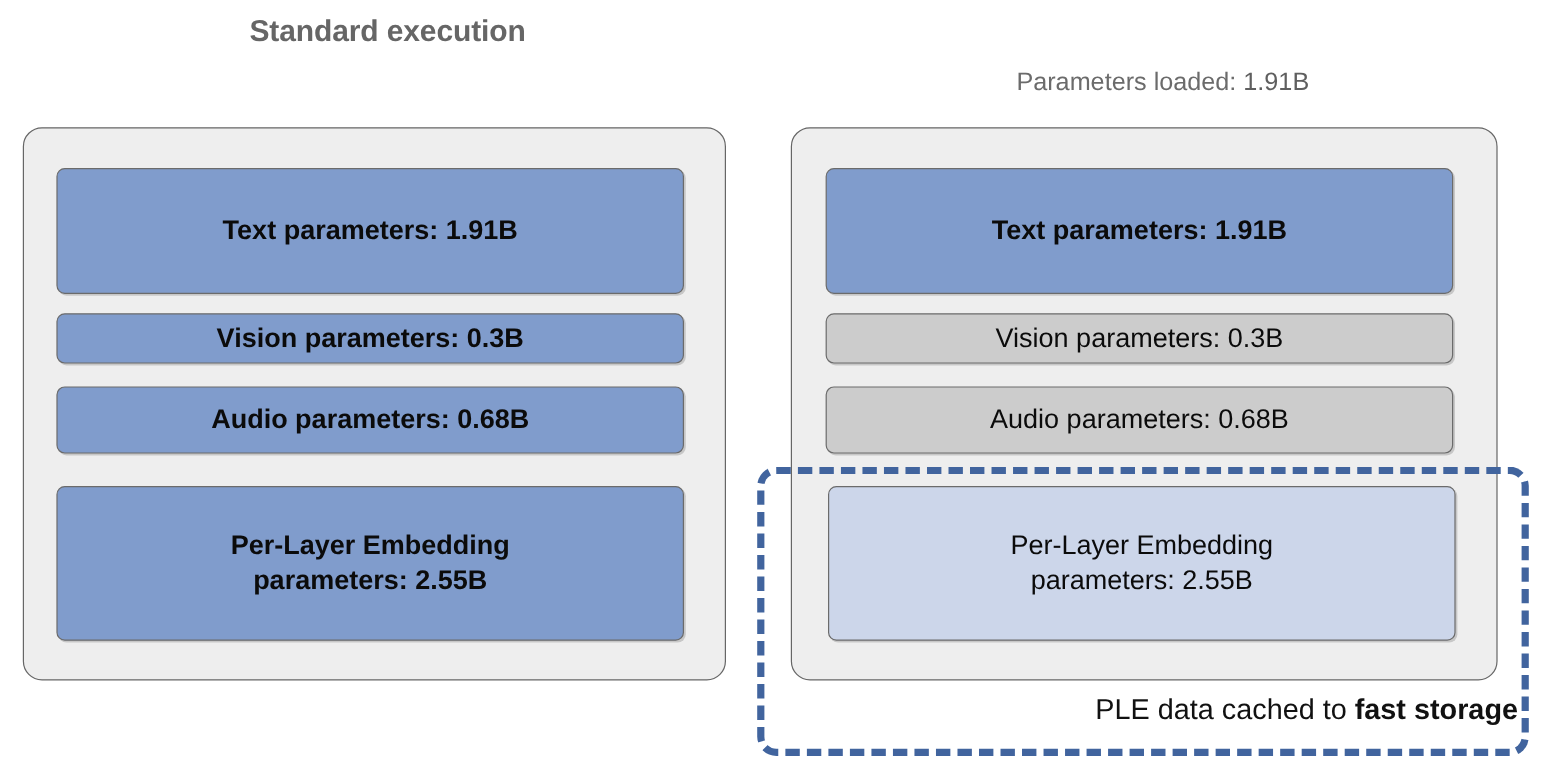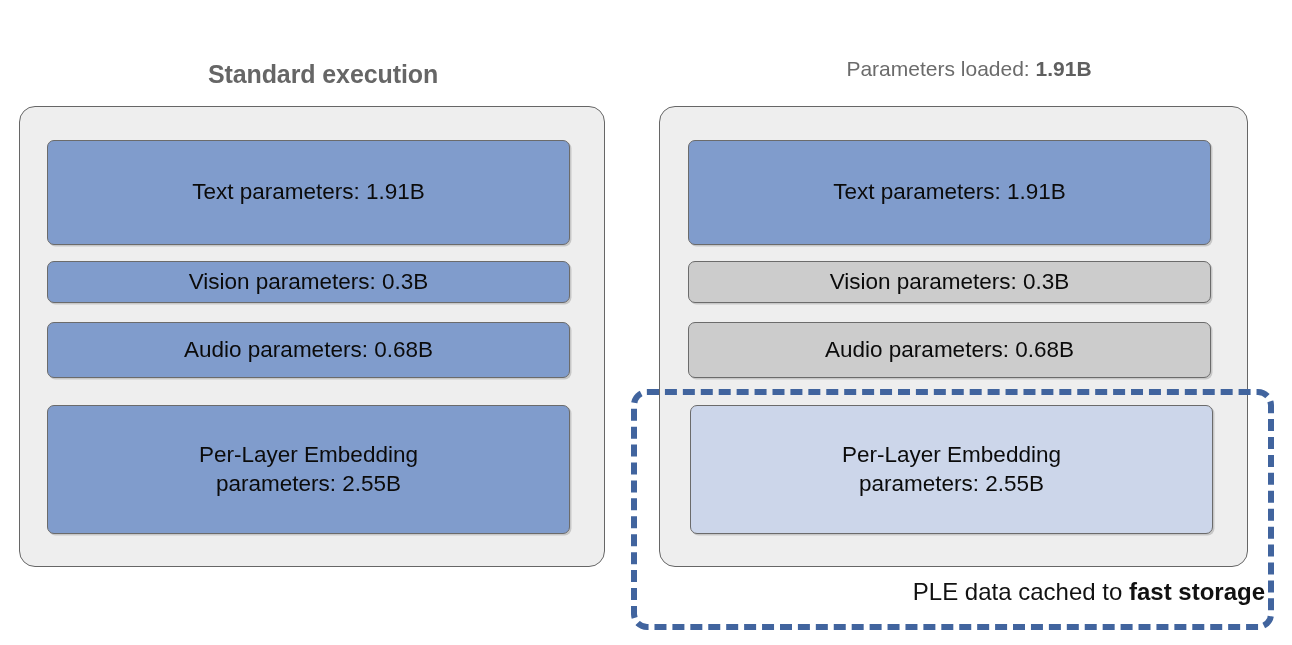--- a/index.html
+++ b/index.html
@@ -35,34 +35,33 @@
     position: absolute;
     left: 0;
     right: 0;
     top: 12px;
     text-align: center;
     font-size: 25px;
     font-weight: bold;
     color: #666666;
     letter-spacing: -0.1px;
     white-space: nowrap;
-    margin-top: 48px;
   }
   .col-subtitle {
     position: absolute;
     left: 0;
     right: 0;
     top: 57px;
     text-align: center;
     font-size: 21px;
     font-weight: normal;
     color: #6b6b6b;
     white-space: nowrap;
   }
-  .col-subtitle b { font-weight: bold; color: #5f5f5f; }
+  .col-subtitle b { font-weight: normal; color: #5f5f5f; }
 
   
   .panel {
     position: absolute;
     background: #eeeeee;
     border: 1.6px solid #666666;
     border-radius: 16px;
     box-sizing: border-box;
   }
   .panel.left-panel  { left: 19px;  top: 106px; width: 586px; height: 461px; }
@@ -76,21 +75,21 @@
     border-radius: 7px;
     display: flex;
     align-items: center;
     justify-content: center;
     text-align: center;
     font-size: 22.5px;
     line-height: 1.28;
     color: #0b0b0b;
     box-shadow: 1.5px 1.5px 0 rgba(0,0,0,0.16);
   }
-  .pbox.blue  { background: #809ccc; }
+  .pbox.blue  { background: #809ccc; font-weight: bold; }
   .pbox.gray  { background: #cccccc; }
   .pbox.lblue { background: #ccd6ea; }
 
   
   .lp-text   { left: 47px;  top: 140px; width: 523px; height: 105px; }
   .lp-vision { left: 47px;  top: 261px; width: 523px; height: 42px;  }
   .lp-audio  { left: 47px;  top: 322px; width: 523px; height: 56px;  }
   .lp-ple    { left: 47px;  top: 405px; width: 523px; height: 129px; }
 
   

